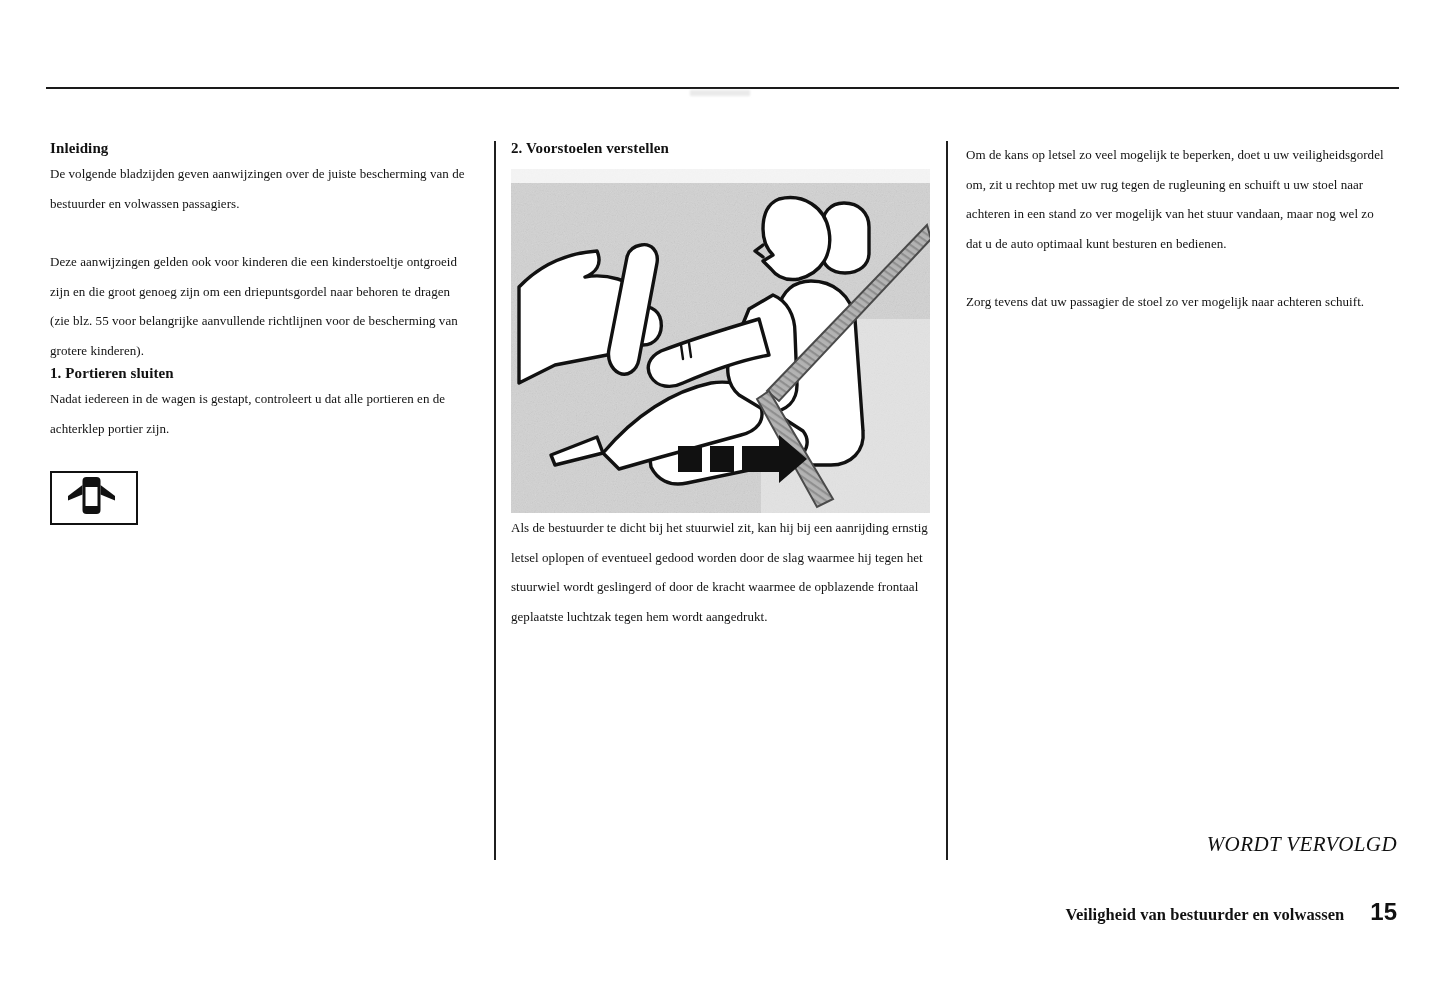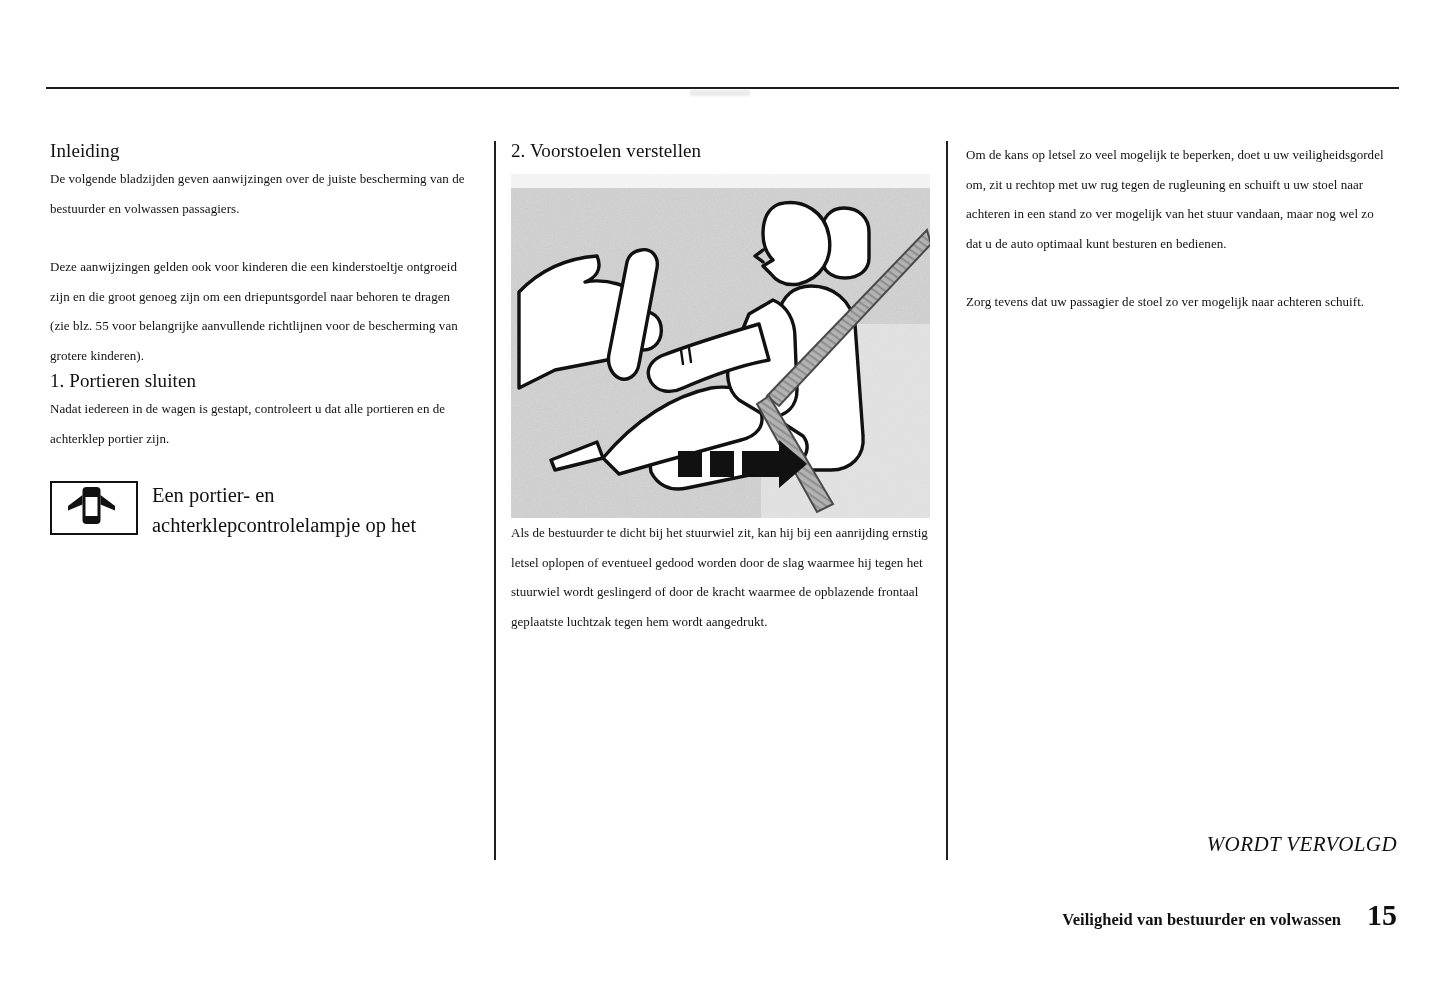--- a/index.html
+++ b/index.html
@@ -65,22 +65,22 @@
   .col {
     position: absolute;
     top: 140px;
   }
   .col-1 { left: 50px;  width: 421px; }
   .col-2 { left: 511px; width: 423px; }
   .col-3 { left: 966px; width: 425px; }
 
   h2.sec {
     margin: 0 0 2px 0;
-    font-size: 19px;
-    font-weight: normal;
+    font-size: 15px;
+    font-weight: bold;
     letter-spacing: 0.1px;
   }
   h2.sec.spaced { }
 
   p.body {
     margin: 0;
     font-size: 13px;
     line-height: 29.5px;
     letter-spacing: 0.05px;
   }
@@ -148,22 +148,22 @@
     align-items: baseline;
     gap: 26px;
     white-space: nowrap;
   }
   .footer-label {
     font-size: 16.5px;
     font-weight: bold;
     letter-spacing: 0.05px;
   }
   .footer-page {
-    font-family: Liberation Serif, serif;
-    font-size: 30px;
+    font-family: Liberation Sans, sans-serif;
+    font-size: 24px;
     font-weight: bold;
   }
 </style>
 </head>
 <body>
 
 <div class="page">
 
   <div class="header-rule"></div>
   <div class="header-smudge"></div>
@@ -185,21 +185,20 @@
 
           <rect x="30.5" y="4" width="18" height="37" rx="4" fill="#111"></rect>
 
           <rect x="33.5" y="14" width="12" height="19" fill="#fff"></rect>
 
           <path d="M30.5 12 L16 23 L16 27.5 L30.5 21.5 Z" fill="#111"></path>
 
           <path d="M48.5 12 L63 23 L63 27.5 L48.5 21.5 Z" fill="#111"></path>
         </svg>
       </span>
-      <span class="lamp-text">Een portier- en achterklepcontrolelampje op het</span>
     </div>
   </div>
 
   <div class="col col-2">
     <h2 class="sec">2. Voorstoelen verstellen</h2>
 
     <div class="figure">
       <svg width="419" height="344" viewBox="0 0 419 344" aria-hidden="true">
         <defs>
 

